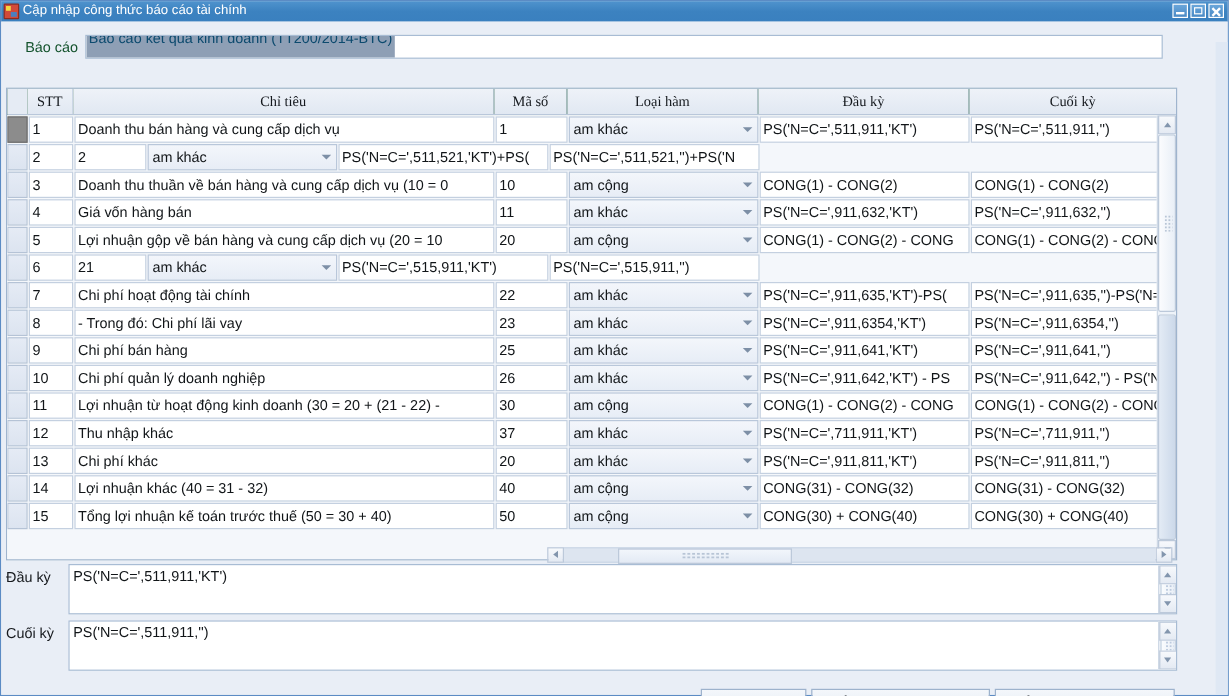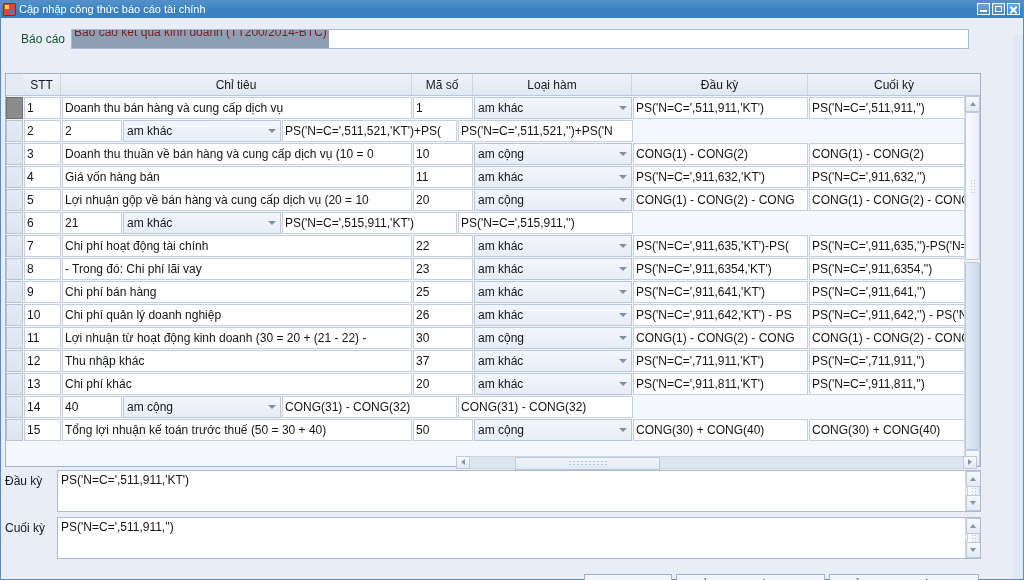--- a/index.html
+++ b/index.html
@@ -99,21 +99,21 @@
     background: #ffffff;
     border: 1px solid #a8bcd4;
     font-size: 12px;
     color: #1b1b1b;
     display: flex; align-items: center;
     padding: 0 0 0 0;
     overflow: hidden;
   }
   #report-input .sel {
     background: #8e9fb5;
-    color: #7f1d1d;
+    color: #0c4a6e;
     padding: 1px 2px 14px 2px;
     display: inline-block;
     line-height: 15px;
     white-space: nowrap;
   }
 
   
   #grid-wrap {
     position: absolute; left: 4px; top: 55px;
     width: 976px; height: 394px;
@@ -121,20 +121,21 @@
     border: 1px solid #9fb4ce;
     display: flex; flex-direction: column;
     overflow: hidden;
   }
   #grid-head {
     height: 22px;
     background: #14532d;
     display: flex;
     flex: none;
     border-bottom: 1px solid #b9c7da;
+    font-family: Liberation Serif, serif;
   }
   .hcell {
     font-size: 12px;
     color: #14181d;
     display: flex; align-items: center; justify-content: center;
     border-right: 1px solid #cbd6e5;
     background: linear-gradient(to bottom,#eef2f8,#e1e8f2);
     white-space: nowrap;
     overflow: hidden;
   }
@@ -544,20 +545,21 @@
               <div class="cell combo c-lh">
                 <span>am khác</span>
                 <span class="arrow"></span>
               </div>
               <div class="cell c-dk">PS('N=C=',911,811,'KT')</div>
               <div class="cell c-ck">PS('N=C=',911,811,'')</div>
             </div>
             <div class="row">
               <div class="cell sel-handle c-handle"></div>
               <div class="cell c-stt">14</div>
+              <div class="cell c-ct">Lợi nhuận khác (40 = 31 - 32)</div>
               <div class="cell c-ms">40</div>
               <div class="cell combo c-lh">
                 <span>am cộng</span>
                 <span class="arrow"></span>
               </div>
               <div class="cell c-dk">CONG(31) - CONG(32)</div>
               <div class="cell c-ck">CONG(31) - CONG(32)</div>
             </div>
             <div class="row">
               <div class="cell sel-handle c-handle"></div>

